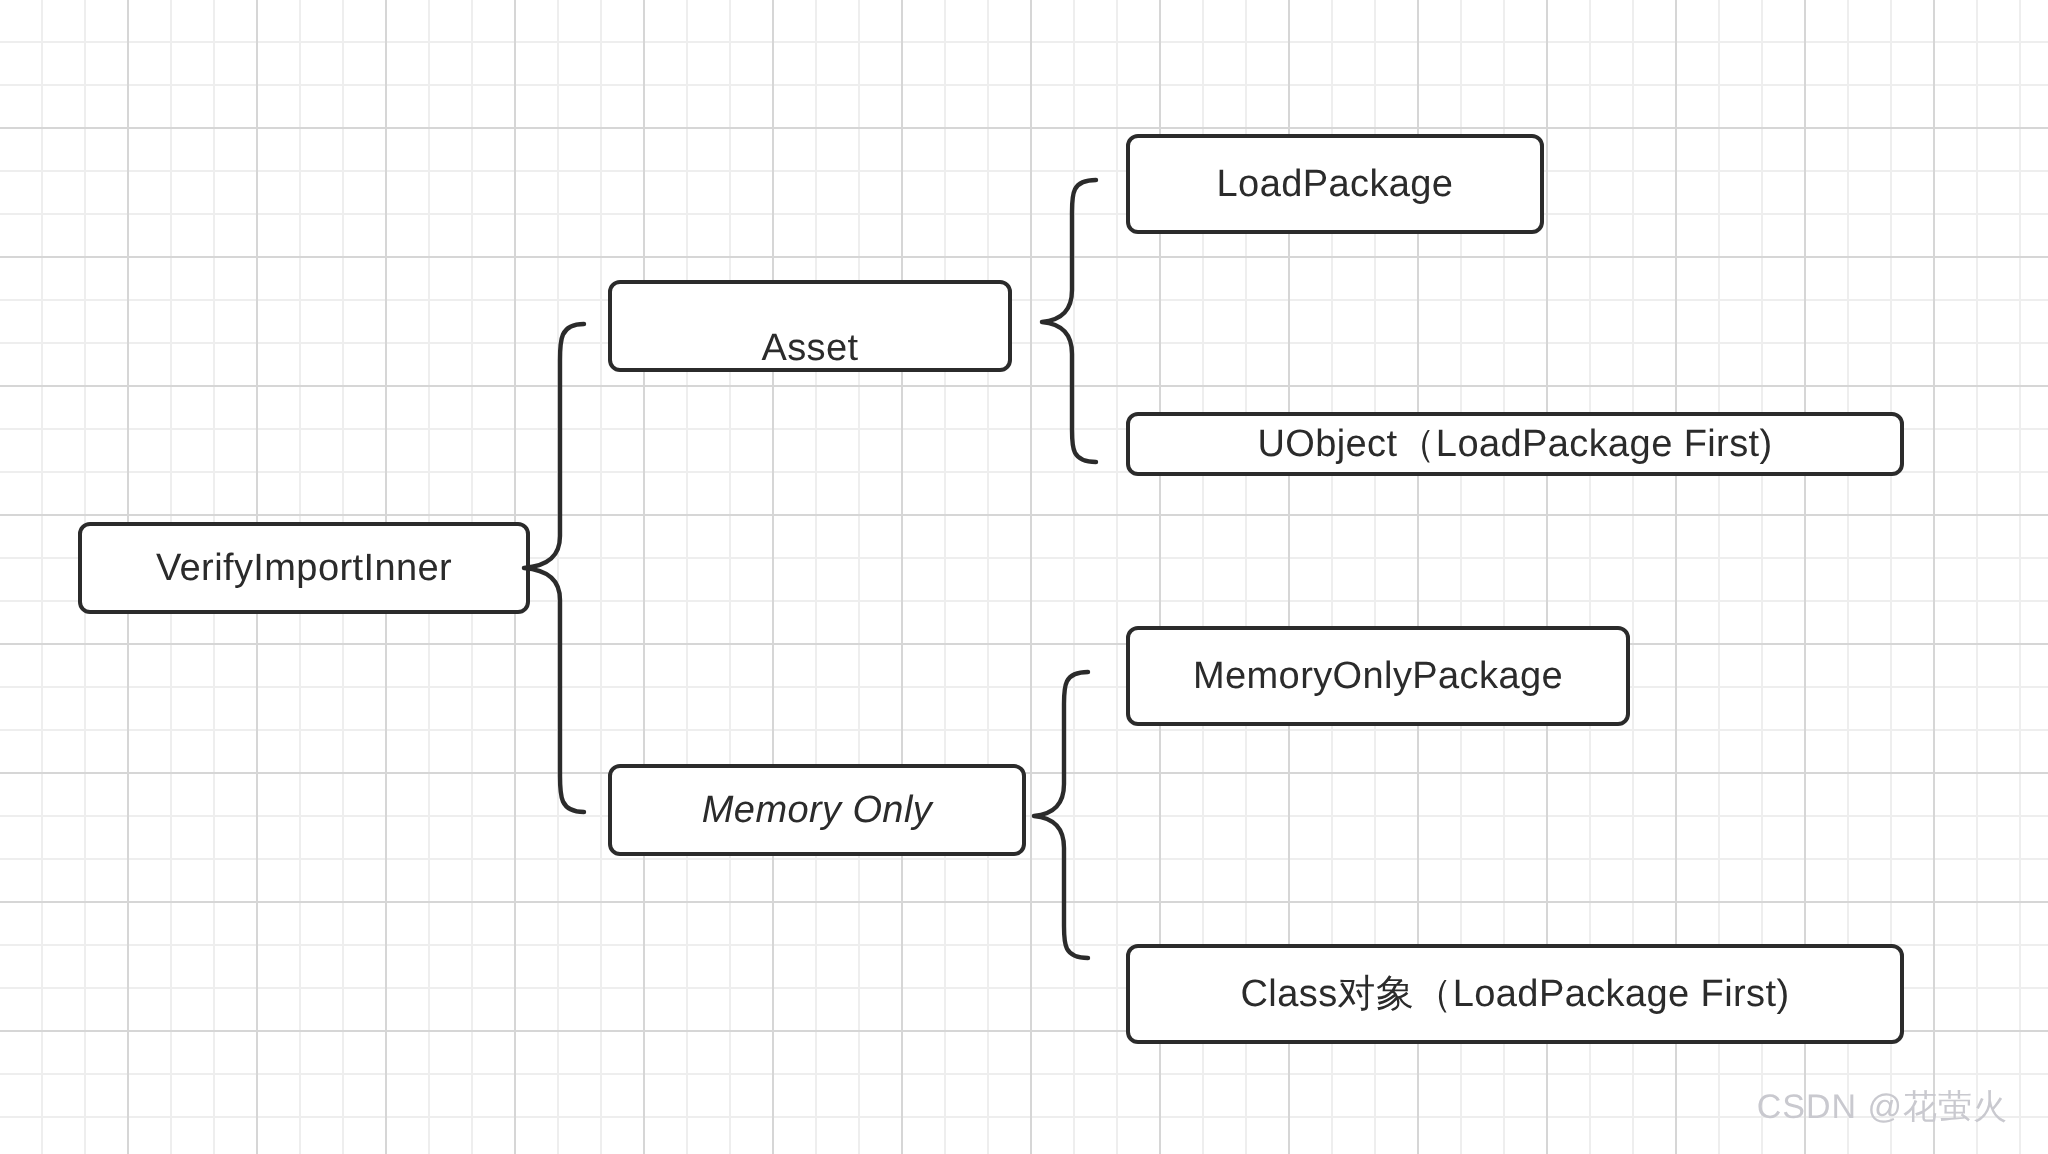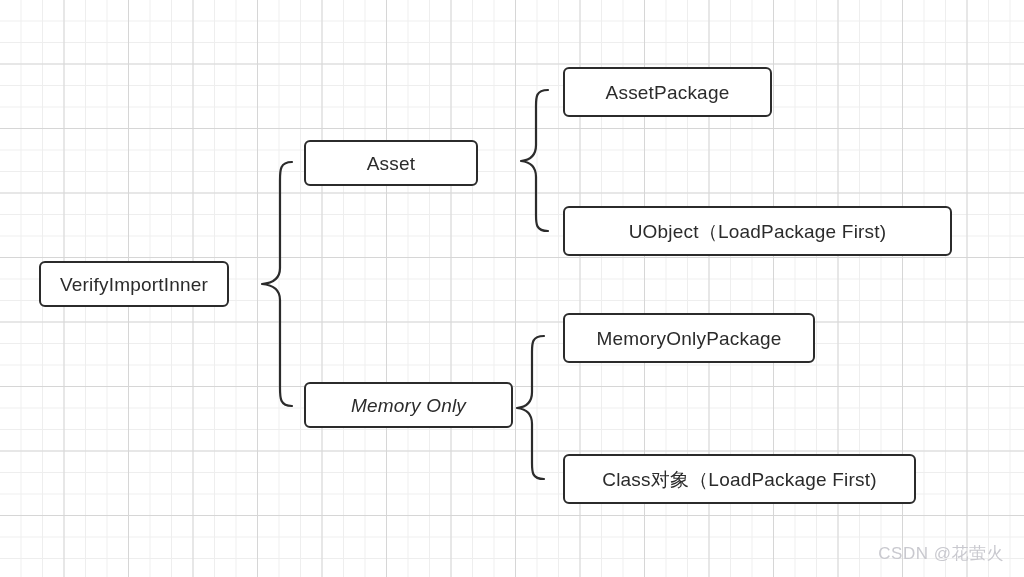--- a/index.html
+++ b/index.html
@@ -60,57 +60,57 @@
     letter-spacing: 0.5px;
     white-space: nowrap;
     user-select: none;
   }
 </style>
 </head>
 <body>
 
 <div id="canvas">
 
-  <div class="node" style="left:39px; top:261px; width:190px; height:46px;">
+  <div class="node" style="left:39px; top:261px; width:226px; height:46px;">
     <span class="node-label">VerifyImportInner</span>
   </div>
 
   <div class="brace" style="left:258px; top:150px; width:50px; height:270px;">
     <svg width="50" height="270" viewBox="0 0 50 270" fill="none">
       <path d="M 34 12
                C 22 12, 22 20, 22 30
                L 22 118
                C 22 128, 16 133, 4 134
                C 16 135, 22 140, 22 150
                L 22 238
                C 22 248, 22 256, 34 256" stroke="#2b2b2b" stroke-width="2.2" fill="none" stroke-linecap="round" stroke-linejoin="round"></path>
     </svg>
   </div>
 
-  <div class="node" style="left:304px; top:140px; width:174px; height:46px;">
+  <div class="node" style="left:304px; top:140px; width:202px; height:46px;align-items:flex-end;">
     <span class="node-label">Asset</span>
   </div>
 
   <div class="brace" style="left:518px; top:80px; width:50px; height:160px;">
     <svg width="50" height="160" viewBox="0 0 50 160" fill="none">
       <path d="M 30 10
                C 18 10, 18 17, 18 26
                L 18 65
                C 18 75, 13 80, 3 81
                C 13 82, 18 87, 18 97
                L 18 135
                C 18 144, 18 151, 30 151" stroke="#2b2b2b" stroke-width="2.2" fill="none" stroke-linecap="round" stroke-linejoin="round"></path>
     </svg>
   </div>
 
   <div class="node" style="left:563px; top:67px; width:209px; height:50px;">
-    <span class="node-label">AssetPackage</span>
+    <span class="node-label">LoadPackage</span>
   </div>
 
-  <div class="node" style="left:563px; top:206px; width:389px; height:50px;align-items:center;">
+  <div class="node" style="left:563px; top:206px; width:389px; height:32px;align-items:center;">
     <span class="node-label">UObject（LoadPackage First)</span>
   </div>
 
   <div class="node" style="left:304px; top:382px; width:209px; height:46px;font-style:italic;">
     <span class="node-label">Memory Only</span>
   </div>
 
   <div class="brace" style="left:514px; top:326px; width:50px; height:160px;">
     <svg width="50" height="160" viewBox="0 0 50 160" fill="none">
       <path d="M 30 10
@@ -120,19 +120,19 @@
                C 13 83, 18 88, 18 98
                L 18 137
                C 18 146, 18 153, 30 153" stroke="#2b2b2b" stroke-width="2.2" fill="none" stroke-linecap="round" stroke-linejoin="round"></path>
     </svg>
   </div>
 
   <div class="node" style="left:563px; top:313px; width:252px; height:50px;text-align:right;">
     <span class="node-label">MemoryOnlyPackage</span>
   </div>
 
-  <div class="node" style="left:563px; top:454px; width:353px; height:50px;">
+  <div class="node" style="left:563px; top:472px; width:389px; height:50px;">
     <span class="node-label">Class对象（LoadPackage First)</span>
   </div>
 
   <div class="watermark" style="right:20px; bottom:12px;margin-left:17px;">CSDN @花萤火</div>
 
 </div>
 
 </body></html>

